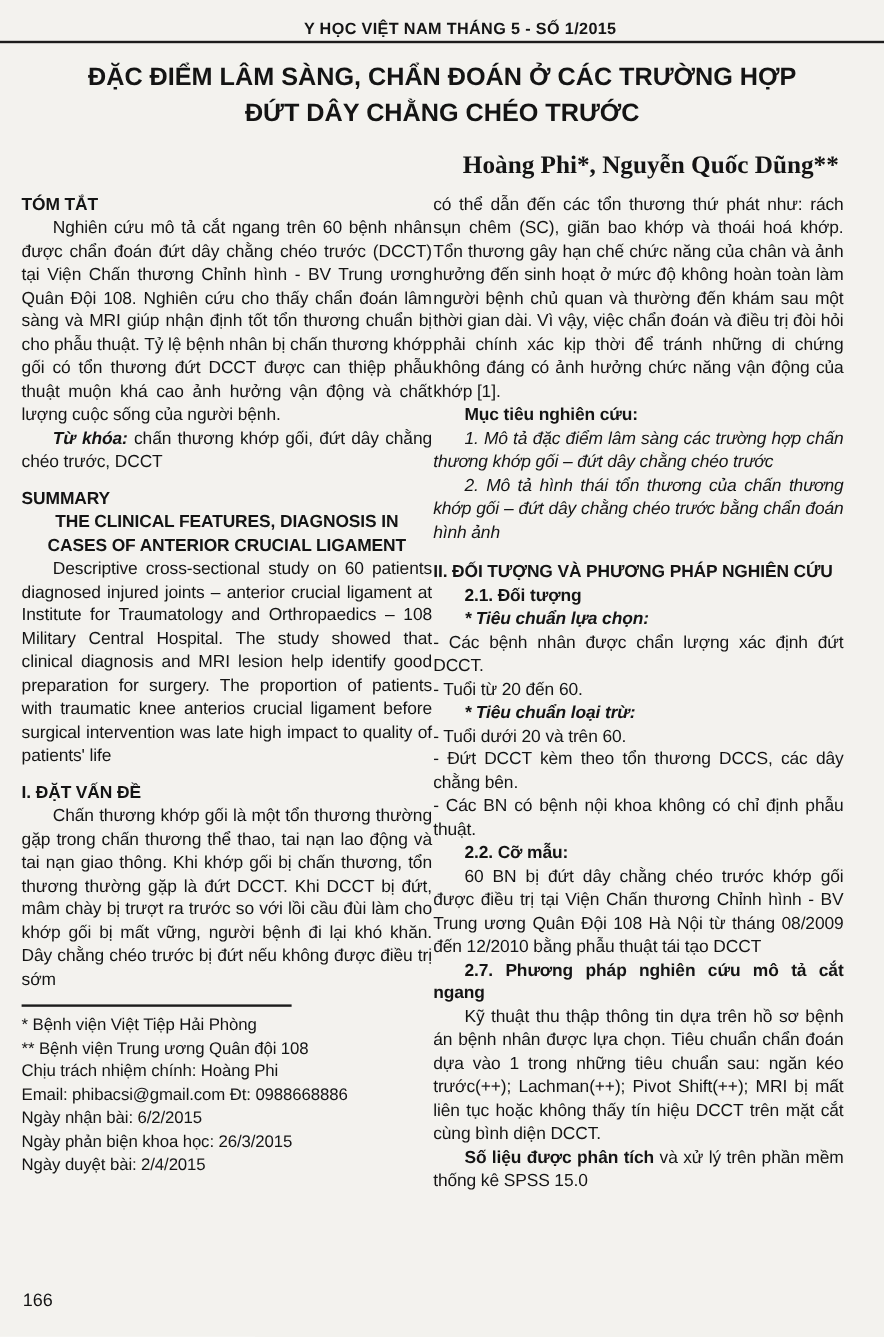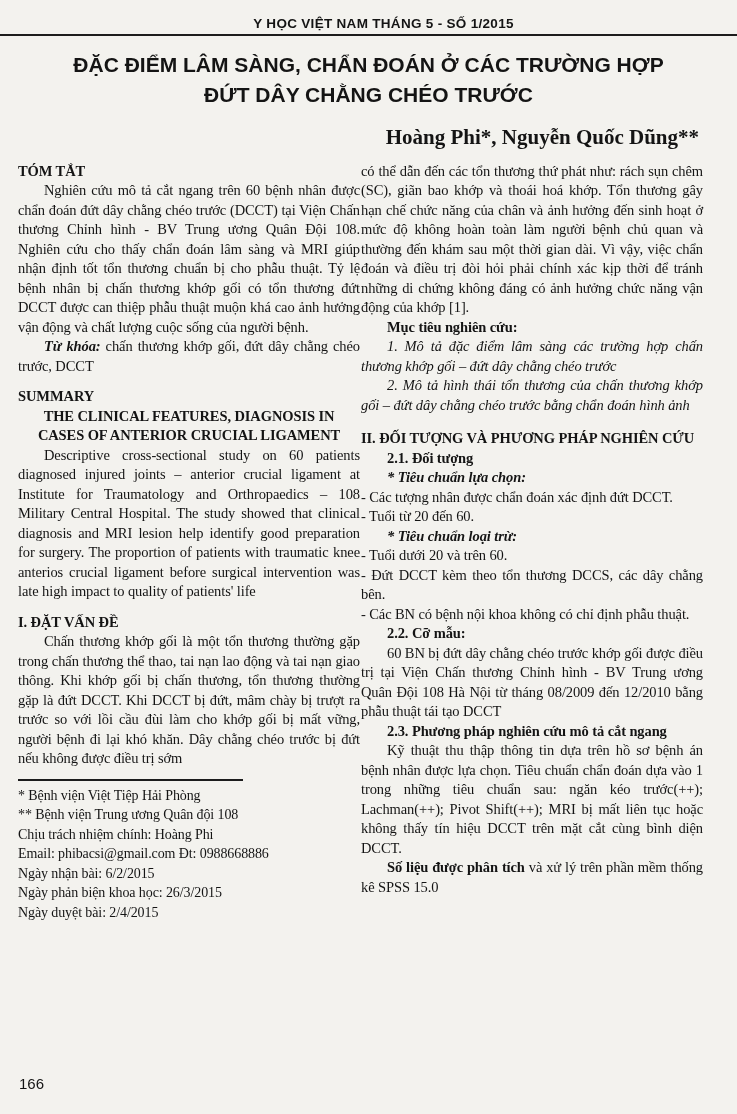--- a/index.html
+++ b/index.html
@@ -38,21 +38,20 @@
     margin: 14px 38px 8px 0;
     text-align: right;
     font-weight: bold;
     font-size: 21px;
     font-family: "Liberation Serif", serif;
   }
   .columns {
     display: flex;
     gap: 1px;
     padding: 4px 18px 0 18px;
-    font-family: Liberation Serif, serif;
   }
   .col {
     width: 342px;
     font-size: 14.5px;
     line-height: 19.5px;
     text-align: justify;
     letter-spacing: -0.1px;
   }
   .para { margin: 0; }
   .indent { text-indent: 26px; }
@@ -136,29 +135,29 @@
       <p class="para">có thể dẫn đến các tổn thương thứ phát như: rách sụn chêm (SC), giãn bao khớp và thoái hoá khớp. Tổn thương gây hạn chế chức năng của chân và ảnh hưởng đến sinh hoạt ở mức độ không hoàn toàn làm người bệnh chủ quan và thường đến khám sau một thời gian dài. Vì vậy, việc chẩn đoán và điều trị đòi hỏi phải chính xác kịp thời để tránh những di chứng không đáng có ảnh hưởng chức năng vận động của khớp [1].</p>
       <p class="h-bold indent">Mục tiêu nghiên cứu:</p>
       <p class="para indent obj">1. Mô tả đặc điểm lâm sàng các trường hợp chấn thương khớp gối – đứt dây chằng chéo trước</p>
       <p class="para indent obj">2. Mô tả hình thái tổn thương của chấn thương khớp gối – đứt dây chằng chéo trước bằng chẩn đoán hình ảnh</p>
 
       <div class="blank-line"></div>
 
       <p class="h-bold">II. ĐỐI TƯỢNG VÀ PHƯƠNG PHÁP NGHIÊN CỨU</p>
       <p class="h-bold indent">2.1. Đối tượng</p>
       <p class="para indent lbl-bi">* Tiêu chuẩn lựa chọn:</p>
-      <p class="para">- Các tượng nhân được chẩn đoán xác định đứt DCCT.</p>
+      <p class="para">- Các bệnh nhân được chẩn lượng xác định đứt DCCT.</p>
       <p class="para">- Tuổi từ 20 đến 60.</p>
       <p class="para indent lbl-bi">* Tiêu chuẩn loại trừ:</p>
       <p class="para">- Tuổi dưới 20 và trên 60.</p>
       <p class="para">- Đứt DCCT kèm theo tổn thương DCCS, các dây chằng bên.</p>
       <p class="para">- Các BN có bệnh nội khoa không có chỉ định phẫu thuật.</p>
       <p class="h-bold indent">2.2. Cỡ mẫu:</p>
       <p class="para indent">60 BN bị đứt dây chằng chéo trước khớp gối được điều trị tại Viện Chấn thương Chỉnh hình - BV Trung ương Quân Đội 108 Hà Nội từ tháng 08/2009 đến 12/2010 bằng phẫu thuật tái tạo DCCT</p>
-      <p class="h-bold indent">2.3. Phương pháp nghiên cứu mô tả cắt ngang</p>
+      <p class="h-bold indent">2.7. Phương pháp nghiên cứu mô tả cắt ngang</p>
       <p class="para indent">Kỹ thuật thu thập thông tin dựa trên hồ sơ bệnh án bệnh nhân được lựa chọn.  Tiêu chuẩn chẩn đoán dựa vào 1 trong những tiêu chuẩn sau: ngăn kéo trước(++); Lachman(++); Pivot Shift(++); MRI bị mất liên tục hoặc không thấy tín hiệu DCCT trên mặt cắt cùng bình diện DCCT.</p>
       <p class="para indent"><b>Số liệu được phân tích</b><span> và xử lý trên phần mềm thống kê SPSS 15.0</span></p>
     </div>
 
   </div>
 
   <div class="page-number">166</div>
 
 </div>
 

